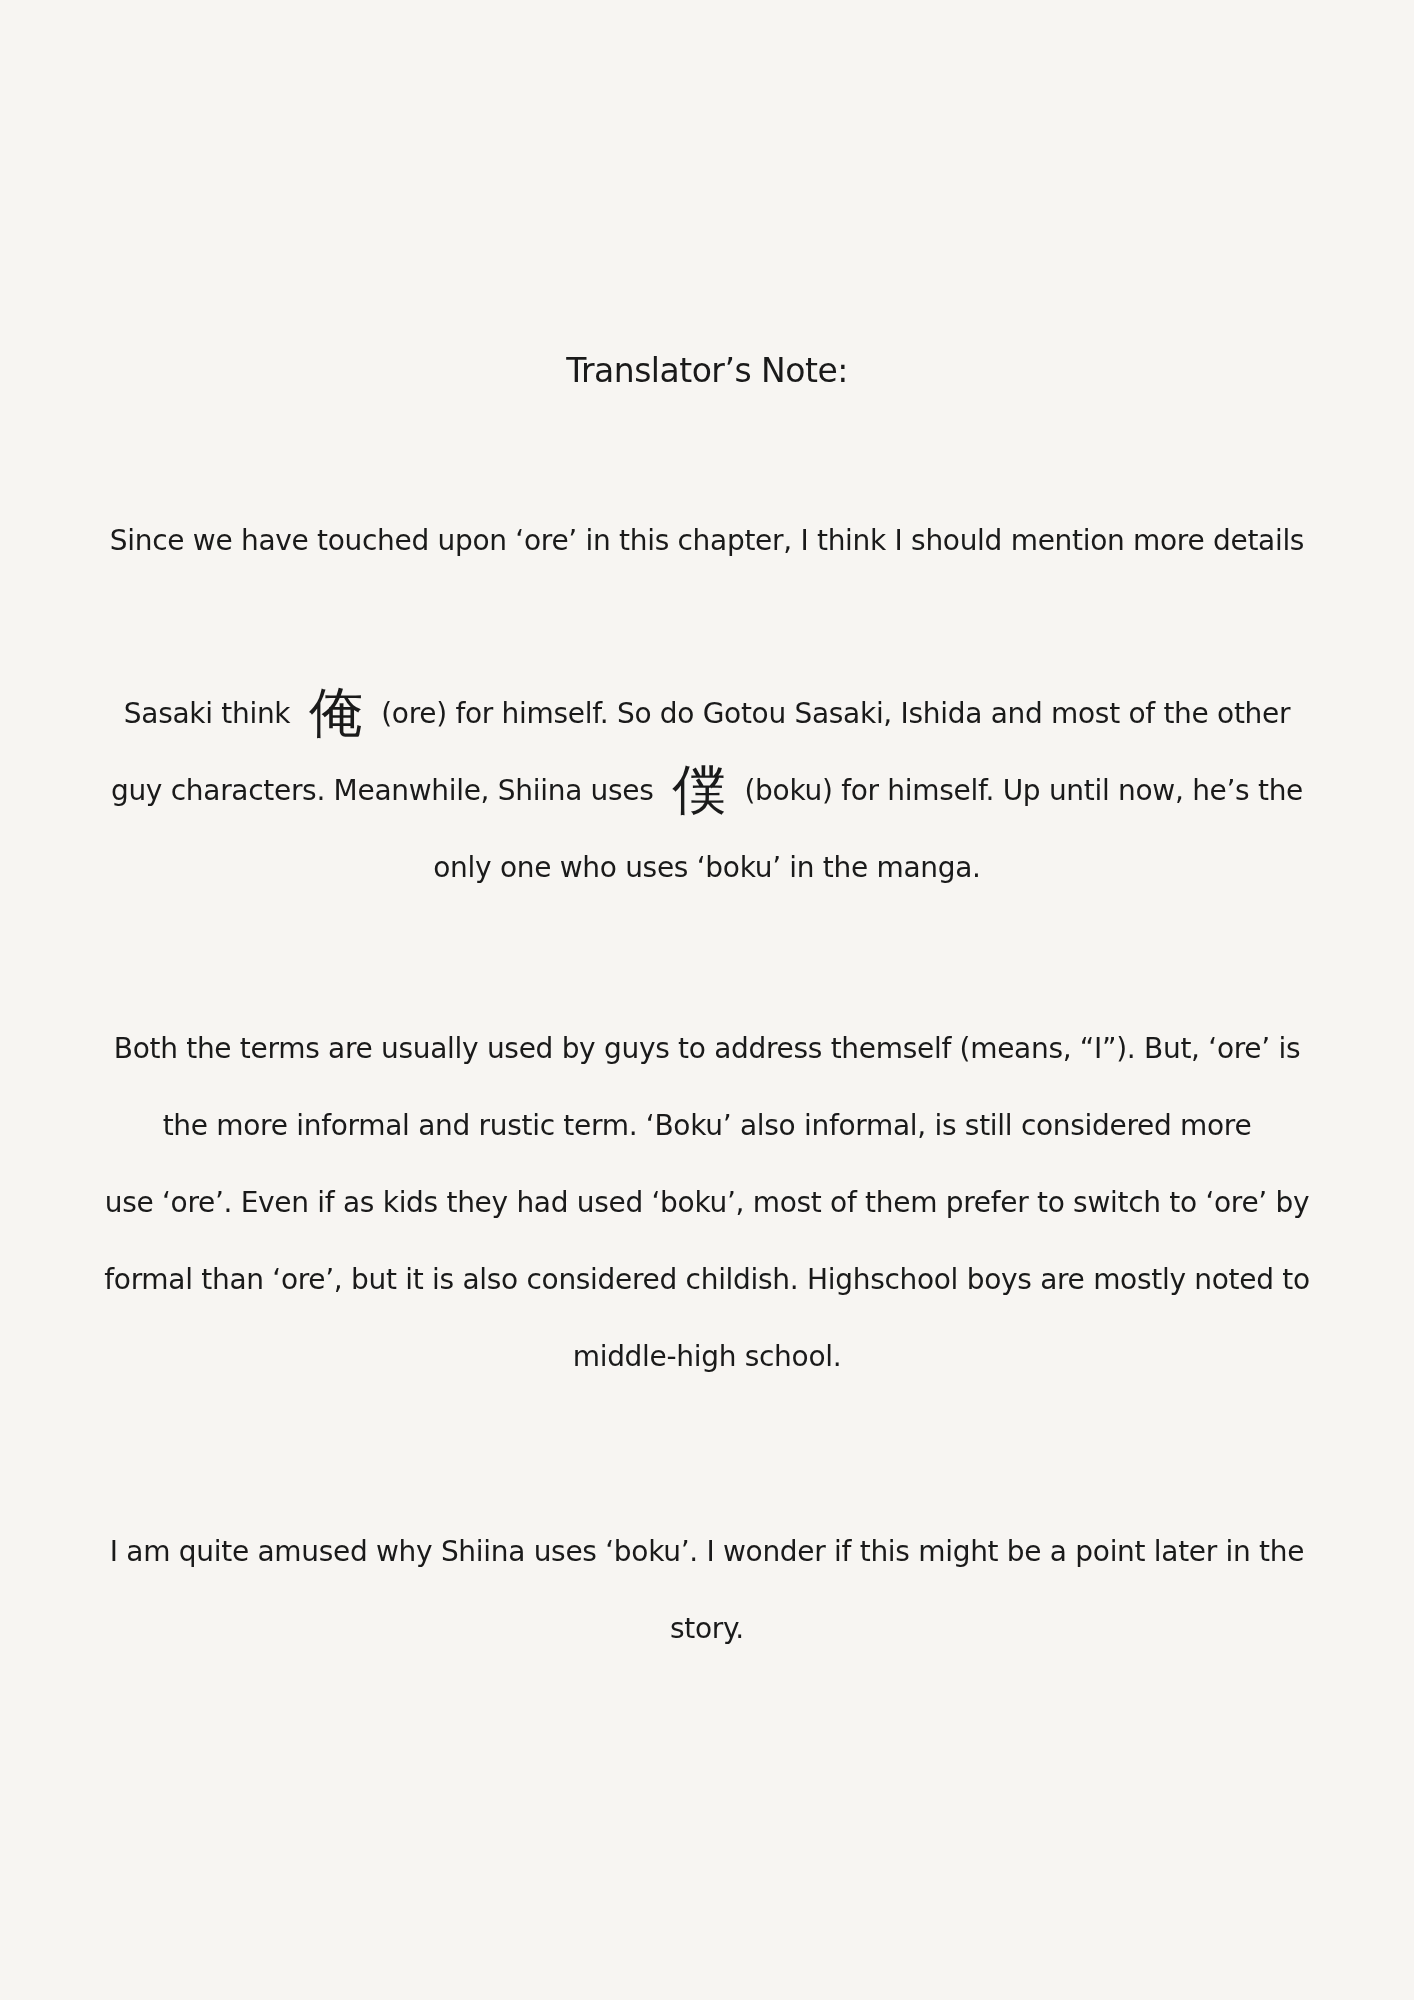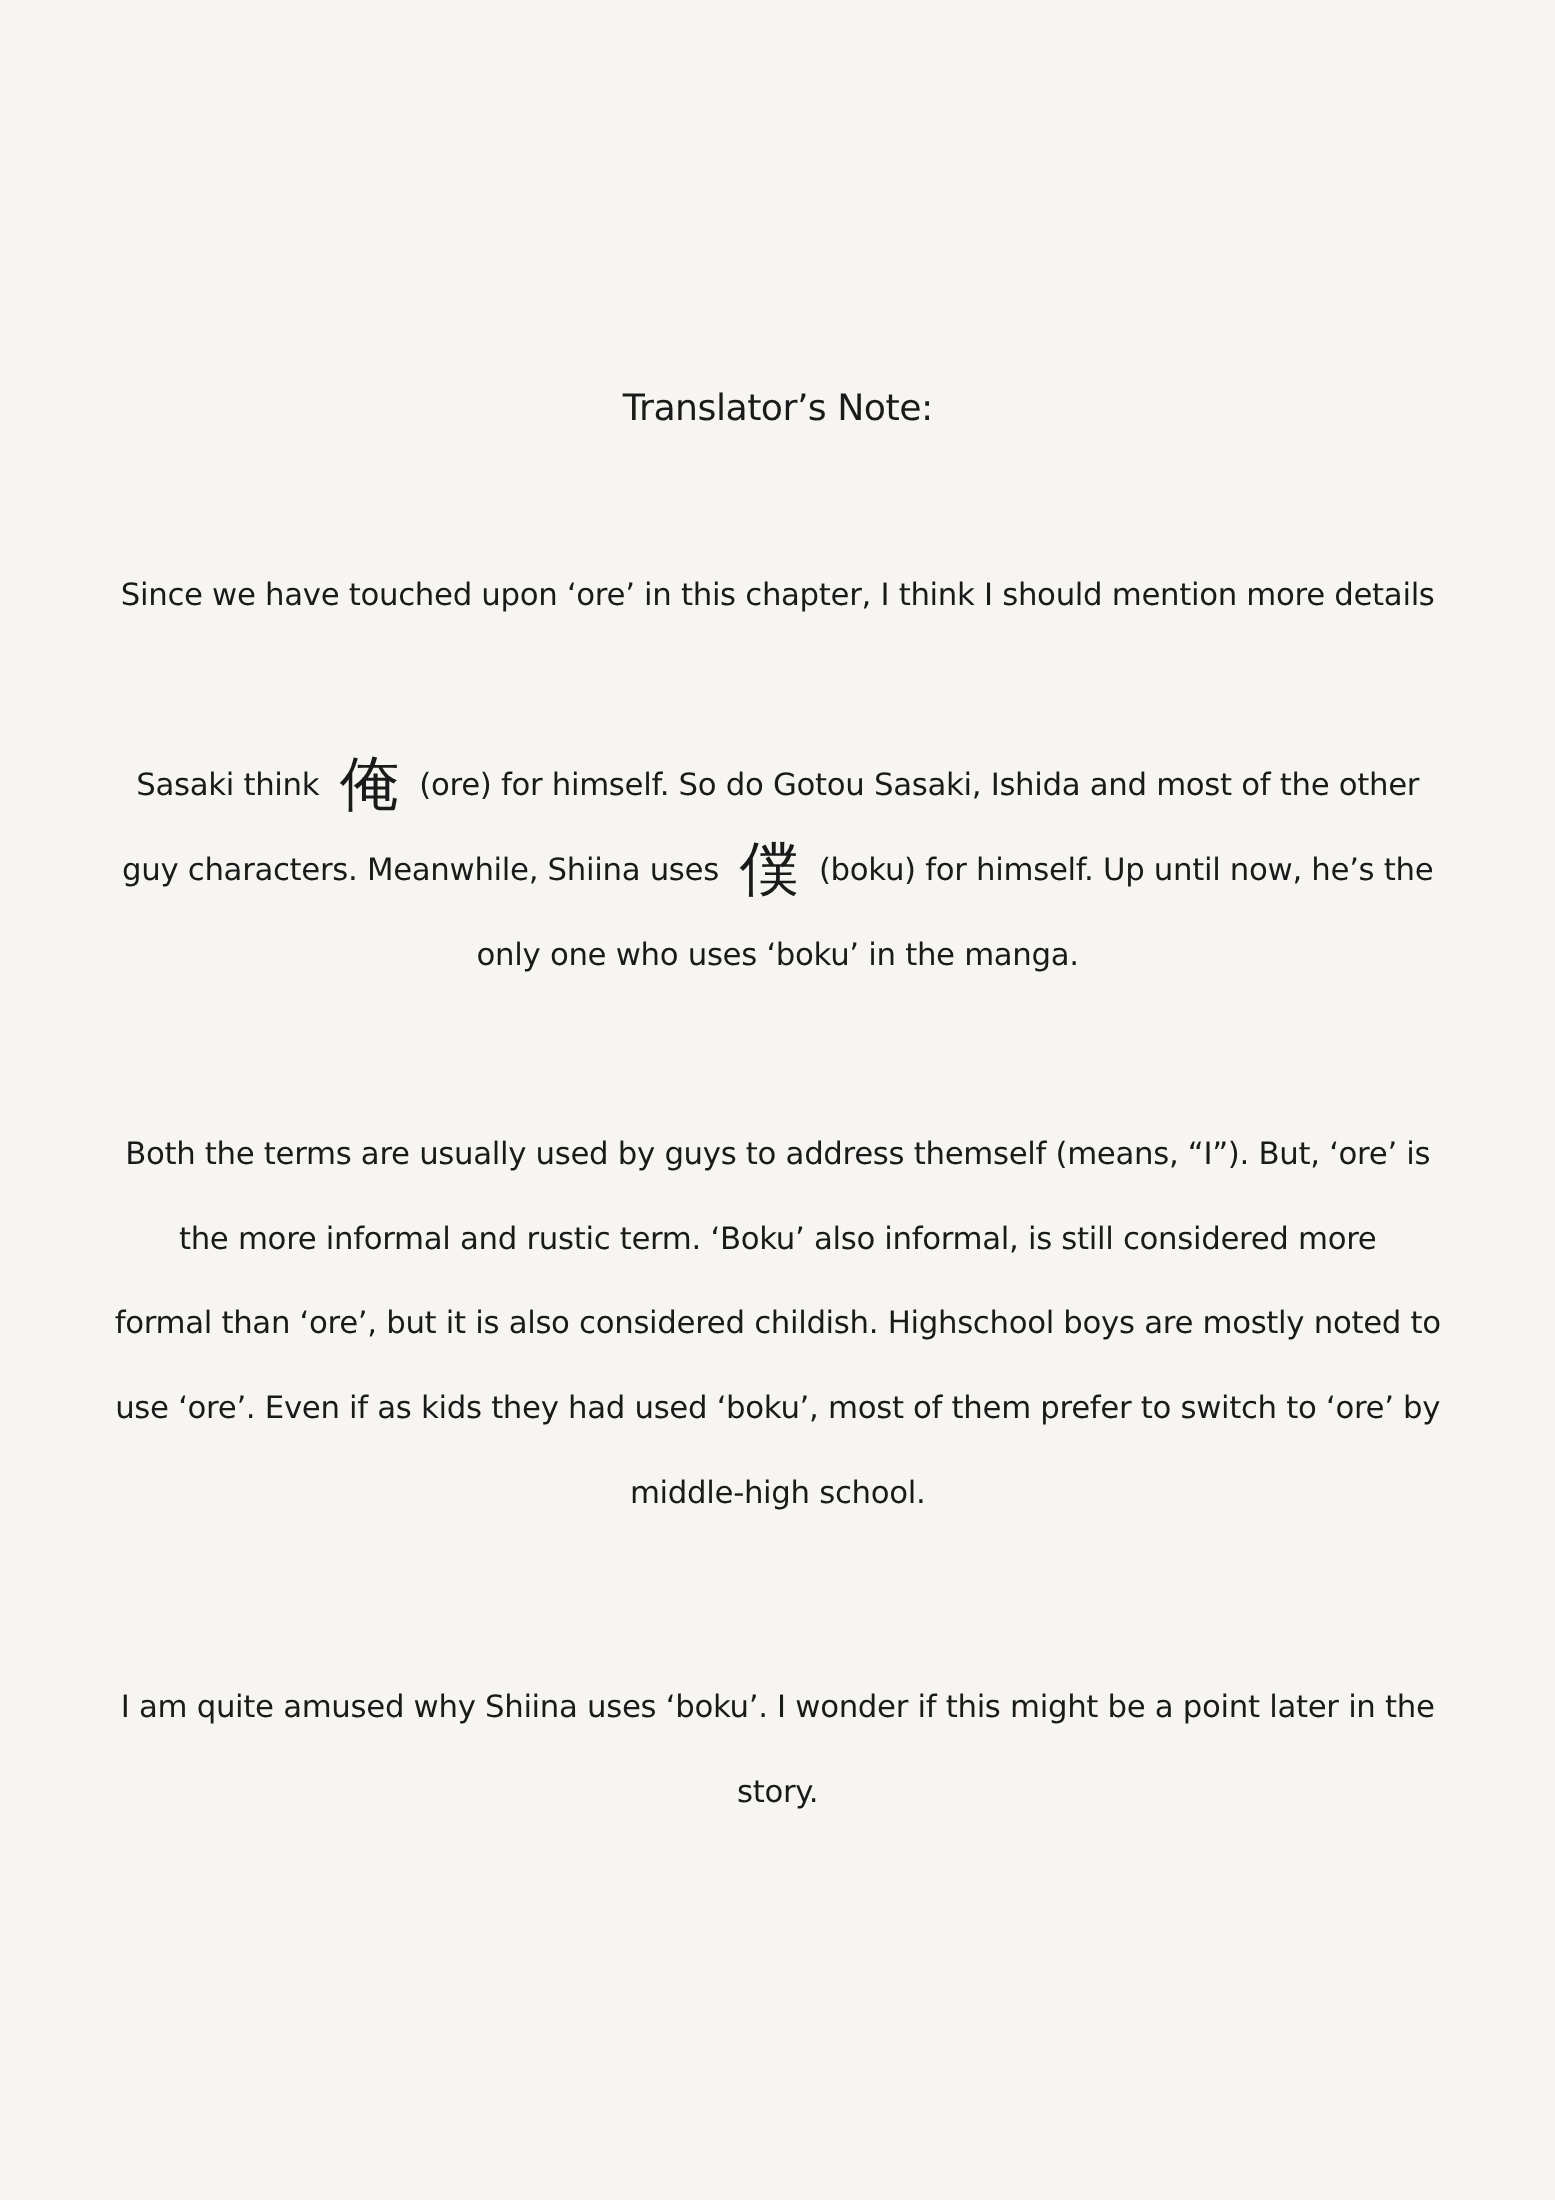--- a/index.html
+++ b/index.html
@@ -70,22 +70,22 @@
       <span>guy characters. Meanwhile, Shiina uses</span>
       <span class="kanji">僕</span>
       <span>(boku) for himself. Up until now, he’s the</span>
     </div>
     <div class="line">only one who uses ‘boku’ in the manga.</div>
   </section>
 
   <section class="para gap-2">
     <div class="line">Both the terms are usually used by guys to address themself (means, “I”). But, ‘ore’ is</div>
     <div class="line">the more informal and rustic term. ‘Boku’ also informal, is still considered more</div>
+    <div class="line">use ‘ore’. Even if as kids they had used ‘boku’, most of them prefer to switch to ‘ore’ by</div>
     <div class="line">formal than ‘ore’, but it is also considered childish. Highschool boys are mostly noted to</div>
-    <div class="line">use ‘ore’. Even if as kids they had used ‘boku’, most of them prefer to switch to ‘ore’ by</div>
     <div class="line">middle-high school.</div>
   </section>
 
   <section class="para gap-3">
     <div class="line">I am quite amused why Shiina uses ‘boku’. I wonder if this might be a point later in the</div>
     <div class="line">story.</div>
   </section>
 
 </main>
 

